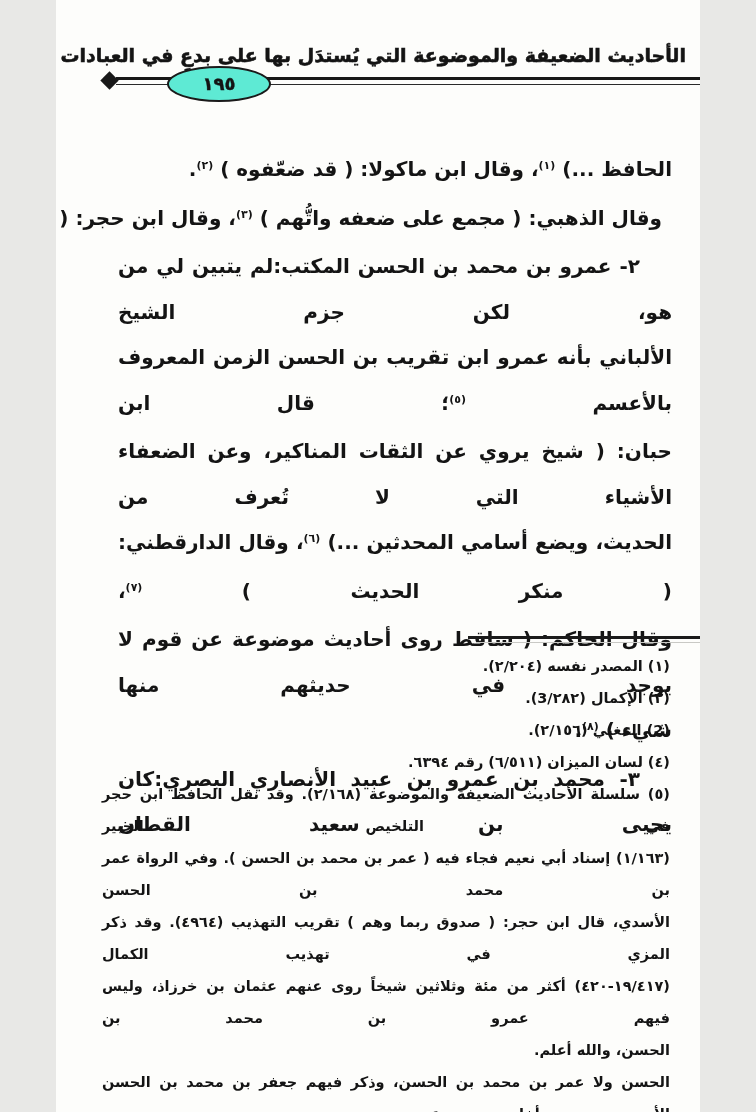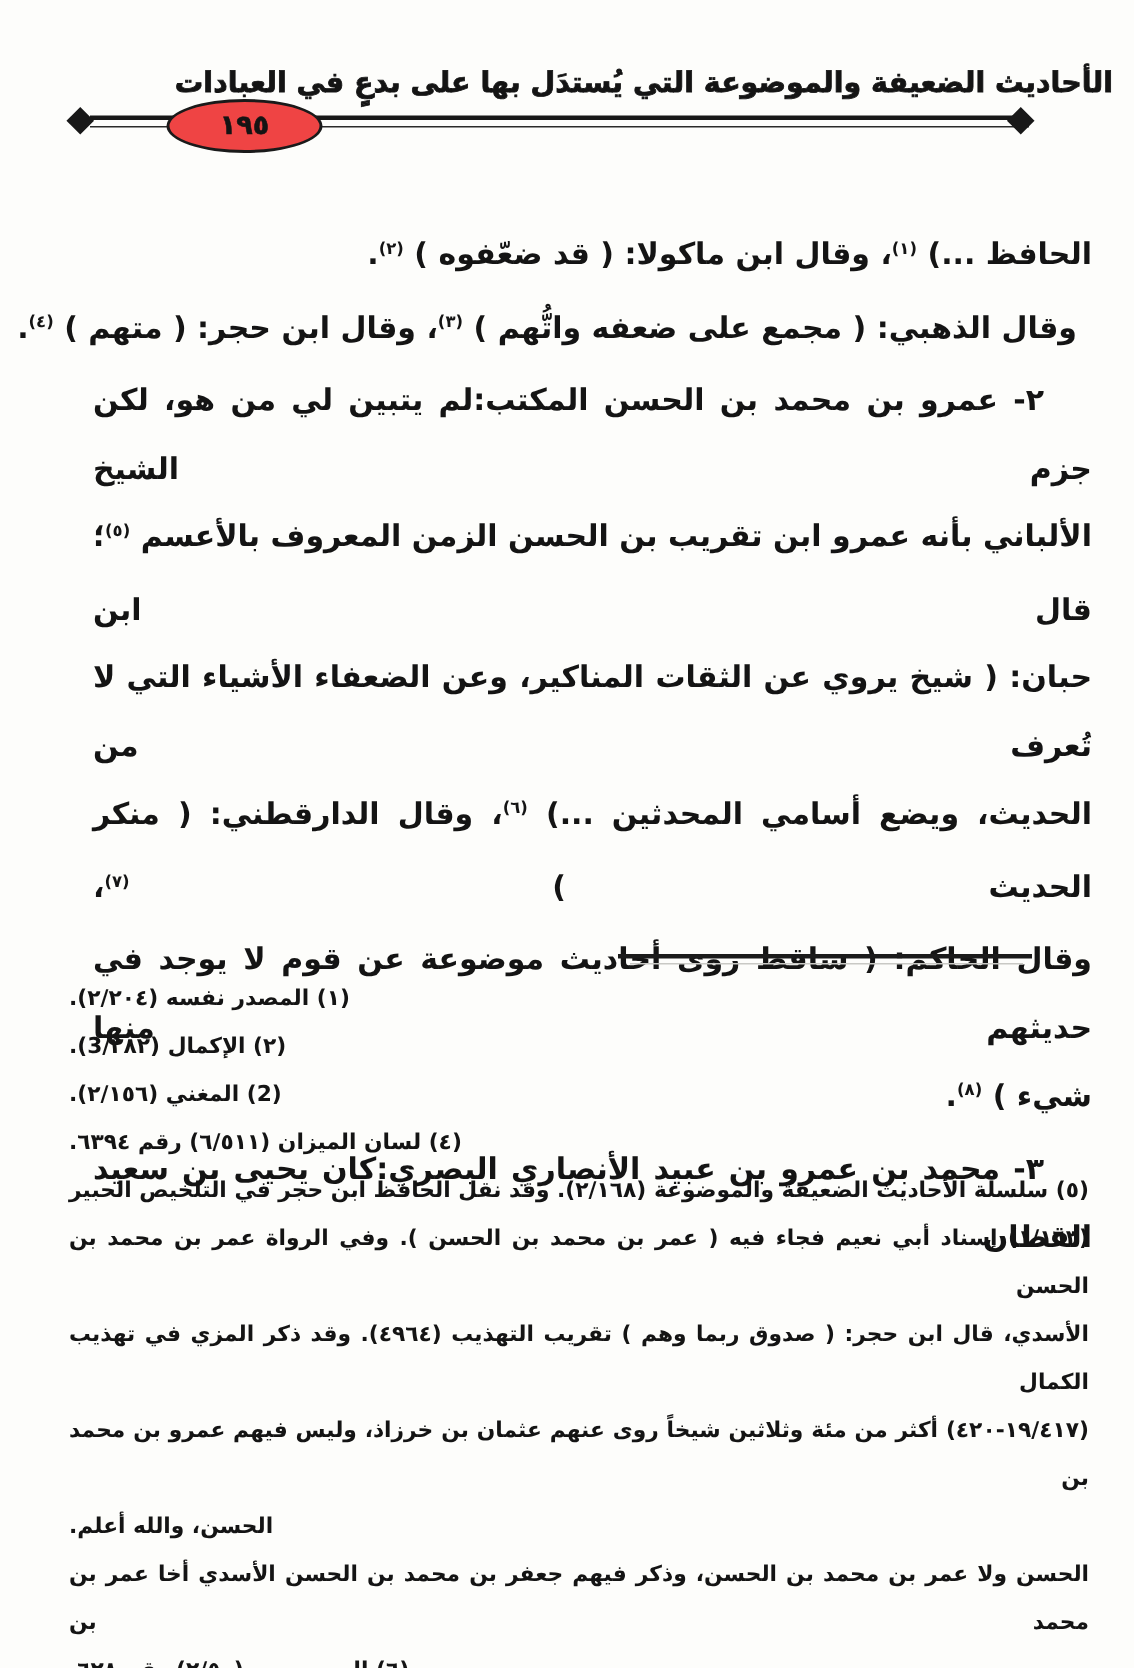--- a/index.html
+++ b/index.html
@@ -2,21 +2,21 @@
 <html lang="ar" dir="rtl"><head>
 <meta charset="utf-8">
 <style>
   html, body { margin: 0; padding: 0; }
   body {
     font-family: "DejaVu Sans", sans-serif;
     background: #e8e8e6;
   }
   .page {
     position: relative;
-    width: 756px;
+    width: 644px;
     height: 1112px;
     margin: 0 auto;
     background: #fdfdfb;
     color: #141414;
     direction: rtl;
     overflow: hidden;
   }
 
   
   .hdr-title {
@@ -47,21 +47,21 @@
     width: 13px; height: 13px;
     background: #181818;
     transform: rotate(45deg);
   }
   .diamond-left  { top: 74px; left: 47px; }
   .diamond-right { top: 74px; left: 674px; }
   .page-oval {
     position: absolute;
     top: 66px; left: 111px;
     width: 100px; height: 32px;
-    background: #ef4444;
+    background: #5eead4;
     border: 2px solid #1a1a1a;
     border-radius: 50%;
     display: flex;
     align-items: center;
     justify-content: center;
     z-index: 2;
   }
   .page-num {
     font-size: 18px;
     font-weight: bold;
@@ -118,21 +118,21 @@
     position: absolute;
     top: 650px;
     right: 30px;
     left: 46px;
     direction: rtl;
   }
   .fn-block .line {
     font-size: 14.5px;
     font-weight: bold;
     line-height: 32px;
-    text-align: left;
+    text-align: right;
     white-space: nowrap;
   }
   .fn-block .line.just {
     white-space: normal;
     text-align: justify;
     text-align-last: justify;
   }
 </style>
 </head>
 <body>

